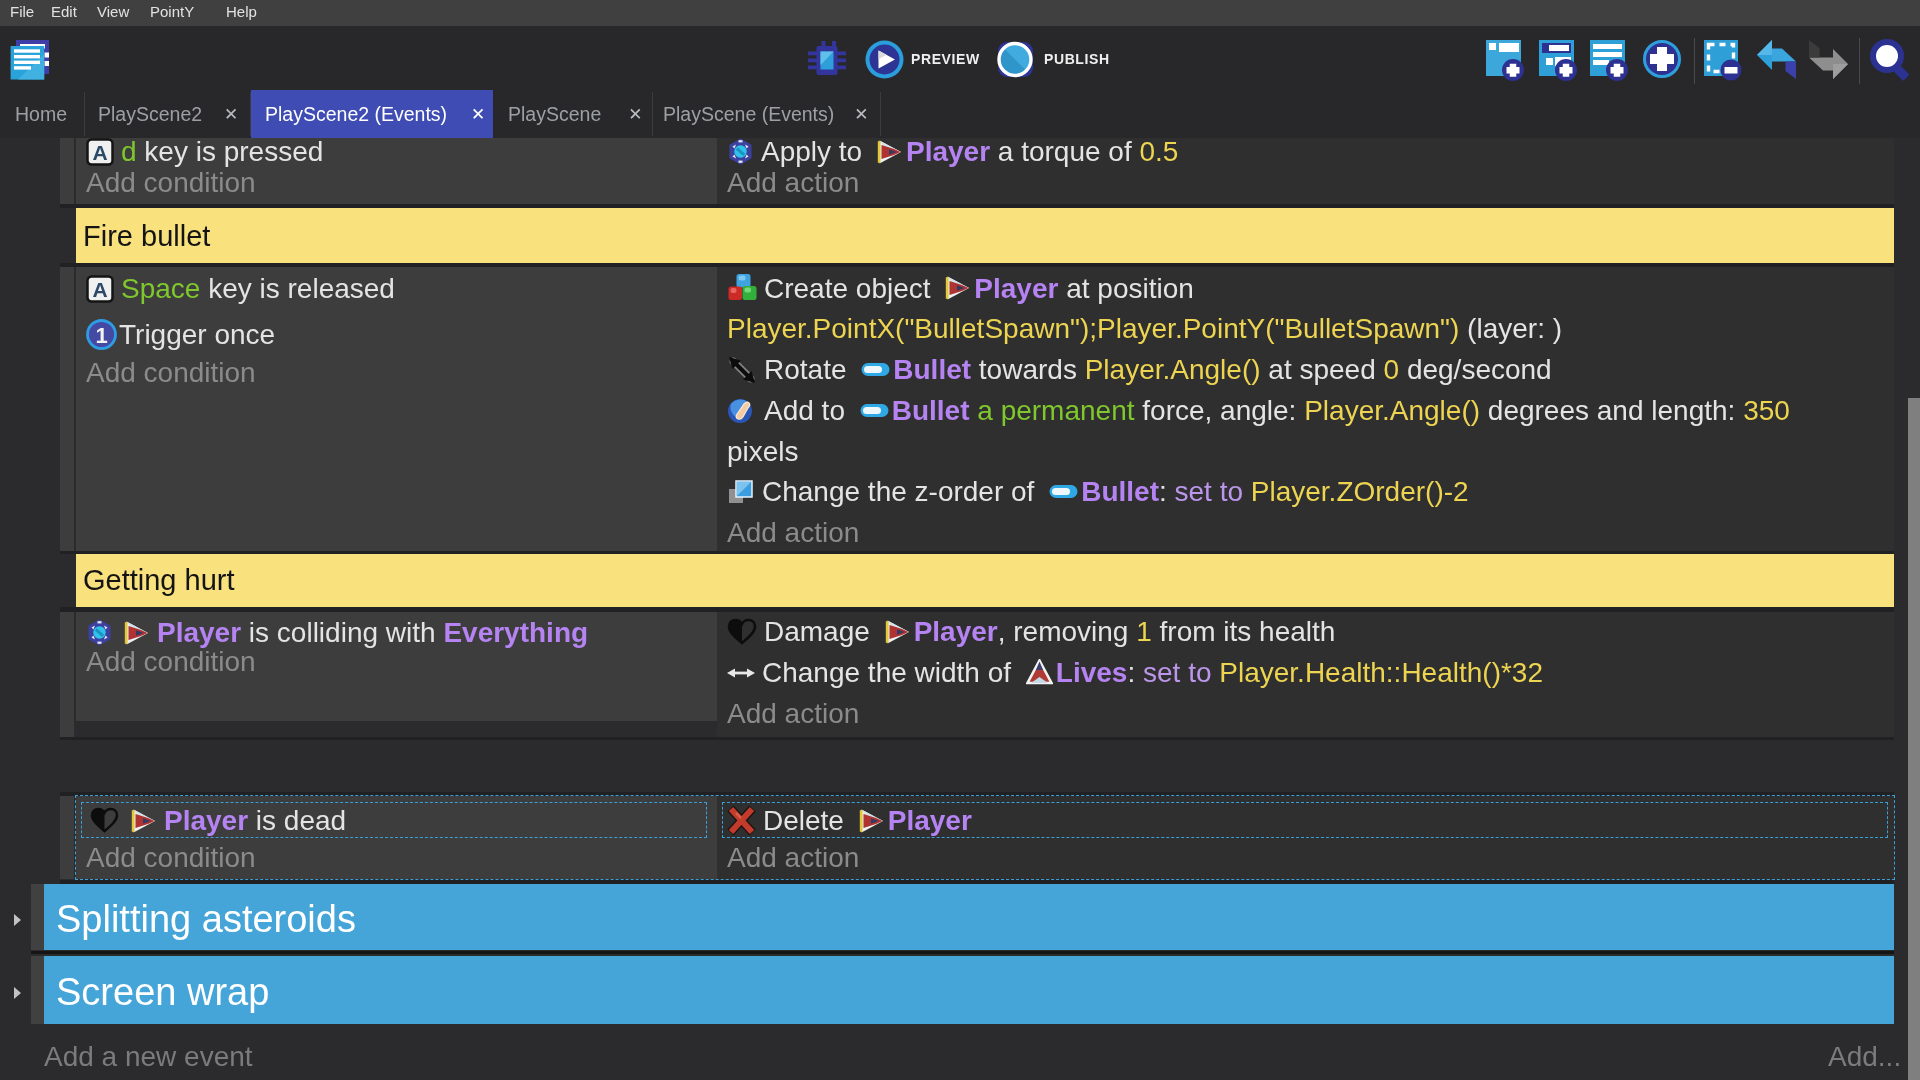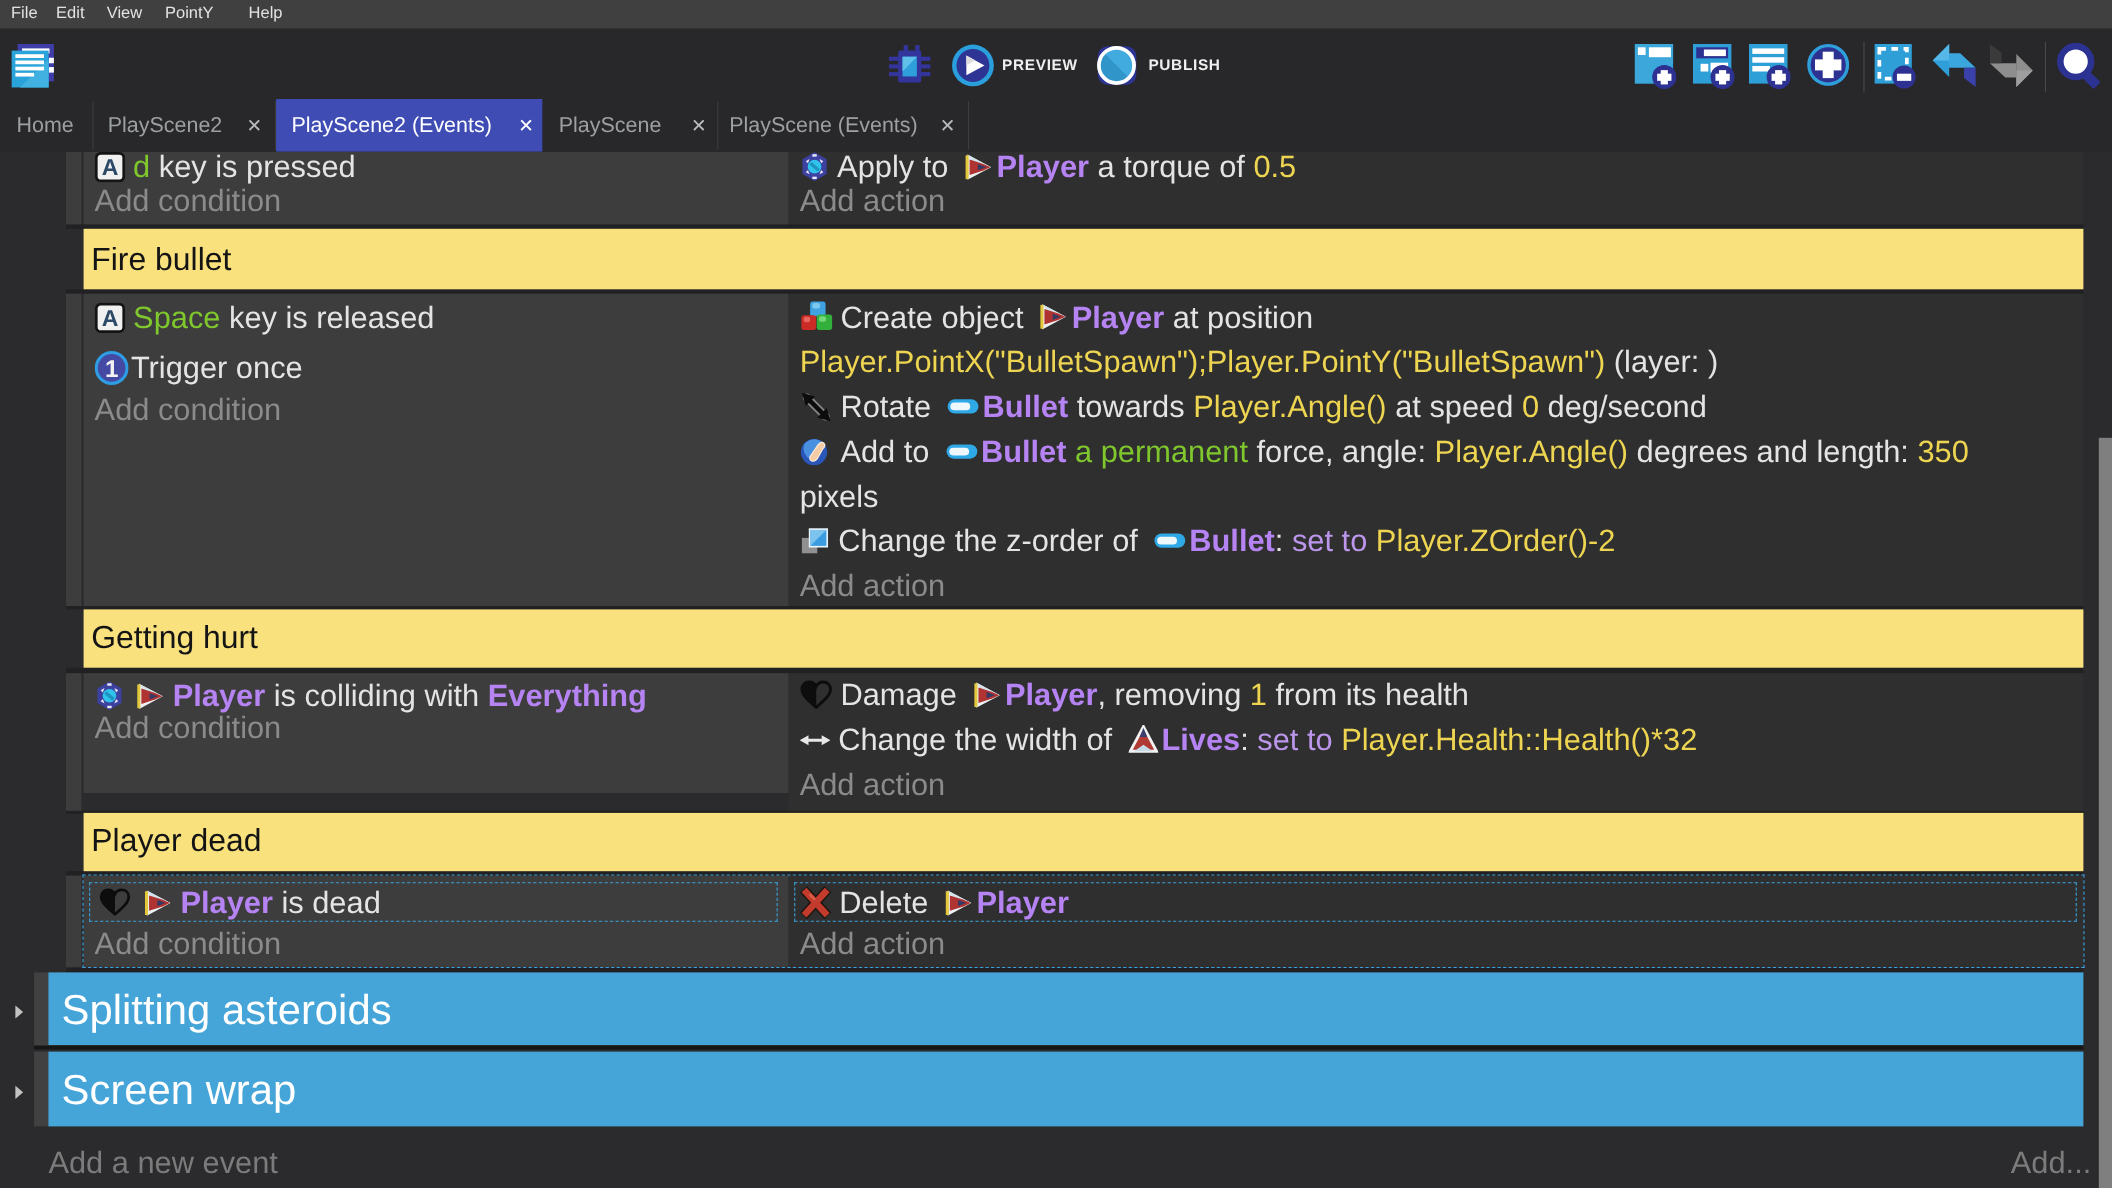--- a/index.html
+++ b/index.html
@@ -354,23 +354,20 @@
           <polygon points="28,9 20,4.5 20,13.5" fill="#e8e8e8"></polygon>
         </svg>Change the width of <svg class="im" width="27" height="27" viewBox="0 0 27 27">
           <polygon points="13.5,1.5 25.5,24 1.5,24" fill="#b03a34" stroke="#f2f2f2" stroke-width="2.6"></polygon>
           <polygon points="13.5,2.5 17,11 10,11" fill="#3a3f70"></polygon>
           <polygon points="5,24 13.5,18 22,24" fill="#c5dce8"></polygon>
         </svg><span class="obj">Lives</span>: <span class="lpu">set to</span> <span class="yel">Player.Health::Health()*32</span>
   </div>
   <div class="line addl" style="top:82px">Add action</div>
 </div>
 
-<div class="banner" style="top:601px;height:53px">
-      <div style="top:10px">Player dead</div>
-    </div>
 
 <div class="strip" style="top:657.5px;height:83px"></div>
 <div class="cond" style="top:657.5px;height:83px">
   <div class="line" style="top:5.5px">
     <svg class="ii" style="margin-left:4px" width="29" height="27" viewBox="0 0 30 28">
           <path d="M15 25 C 8 19 2 14 2 8.5 C2 4.5 5 2 8.5 2 C11.5 2 14 4 15 6 C16 4 18.5 2 21.5 2 C25 2 28 4.5 28 8.5 C28 14 22 19 15 25z" fill="none" stroke="#0d0d0d" stroke-width="2.6"></path>
           <path d="M15 25 C 8 19 2 14 2 8.5 C2 4.5 5 2 8.5 2 C11.5 2 14 4 15 6 L15 25z" fill="#0d0d0d"></path>
         </svg><svg class="ii" style="margin-left:5px" width="26" height="26" viewBox="0 0 26 26">
           <polygon points="2.5,1.5 24,13 2.5,24.5" fill="#edf1f4"></polygon>
           <polygon points="2.5,1.5 24,13 11,13" fill="#d4e2ea"></polygon>

